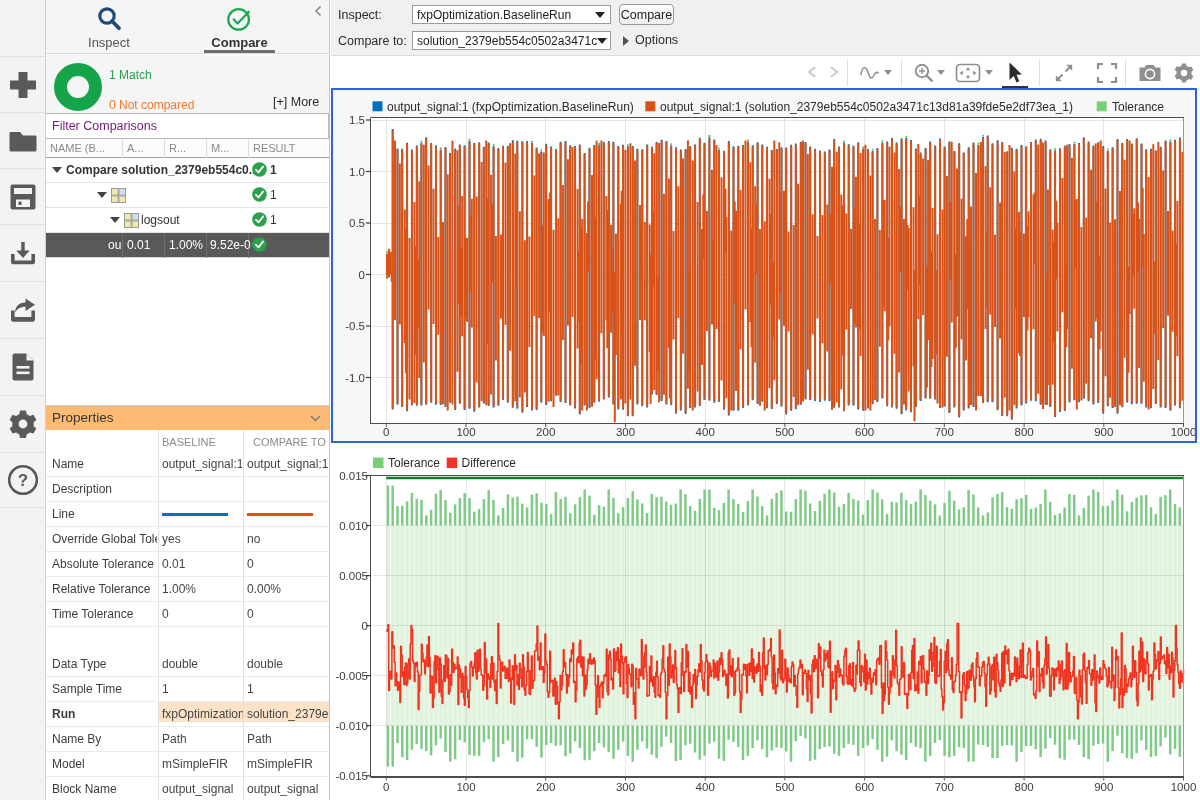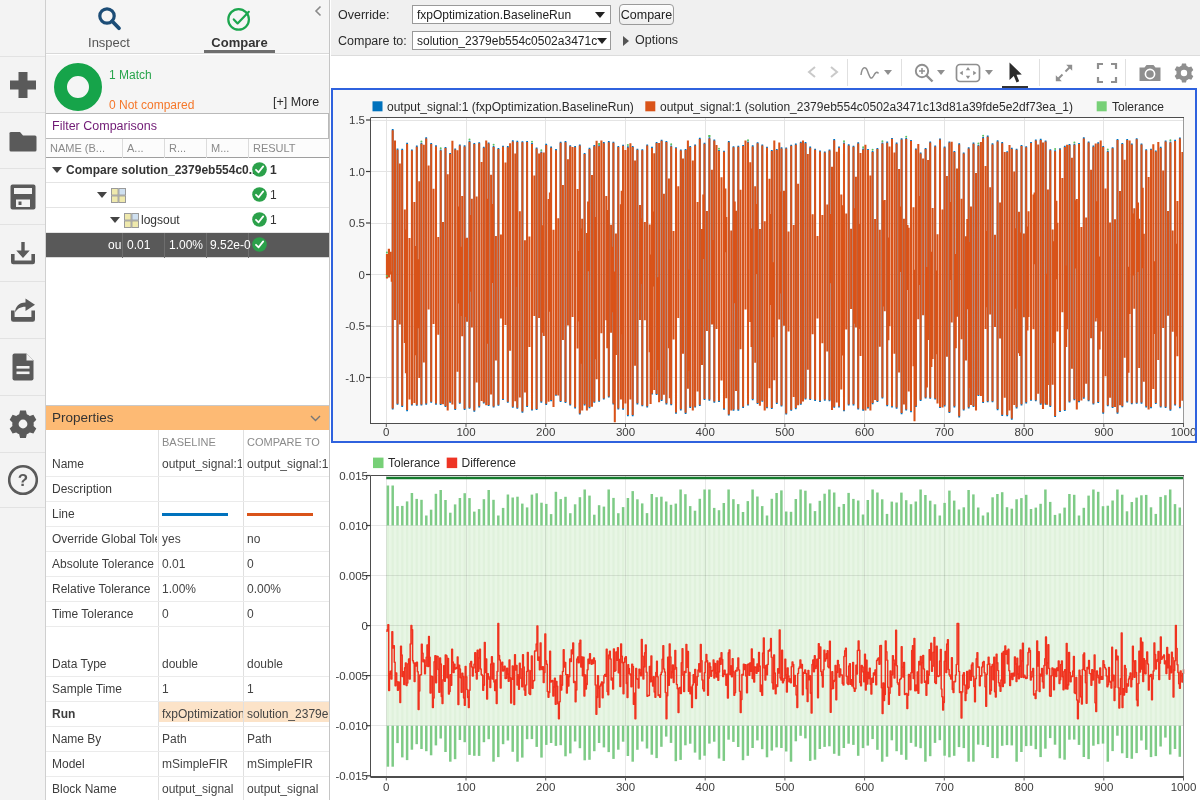--- a/index.html
+++ b/index.html
@@ -219,21 +219,21 @@
     </div>
     <div id="props">
       <div id="propshdr">
           <b>Properties</b>
         <svg style="position:absolute; right:8px; top:9px;" width="11" height="7" viewBox="0 0 11 7">
             <path d="M1 1 L5.5 5.5 L10 1" stroke="#777" stroke-width="1.4" fill="none"></path>
           </svg>
       </div>
       <div id="propscols">
         <span style="left:116px;">BASELINE</span>
-        <span style="left:201px;">COMPARE TO</span>
+        <span style="left:207px;">COMPARE TO</span>
       </div>
       <div class="pcol1"></div>
         <div class="pcol2"></div>
       <div class="prow" style="top:47px;">
           <span class="lab" style="">Name</span>
           <span class="v1">output_signal:1</span>
           <span class="v2">output_signal:1</span>
         </div>
         <div class="prow" style="top:72px;">
           <span class="lab" style="">Description</span>
@@ -291,21 +291,21 @@
         <div class="prow" style="top:372px;">
           <span class="lab" style="">Block Name</span>
           <span class="v1">output_signal</span>
           <span class="v2">output_signal</span>
         </div>
     </div>
   </div>
 
   <div id="main" class="abs">
     <div id="topbar">
-      <span class="lb" style="left:7px; top:8px;">Override:</span>
+      <span class="lb" style="left:7px; top:8px;">Inspect:</span>
       <div class="sel" style="top:5px;">fxpOptimization.BaselineRun<span class="arr"></span></div>
       <div id="cmpbtn">Compare</div>
       <span class="lb" style="left:7px; top:34px;">Compare to:</span>
       <div class="sel" style="top:31px;">solution_2379eb554c0502a3471c<span class="arr" style="right:3px;"></span></div>
       <span id="optlbl"><span class="tri"></span>Options</span>
     </div>
     <div id="charttools">
         <svg style="left:475px;top:8px;" width="12" height="14" viewBox="0 0 12 14">
           <path d="M9 2 L3 7 L9 12" fill="none" stroke="#c9c9c9" stroke-width="2"></path>
         </svg>

